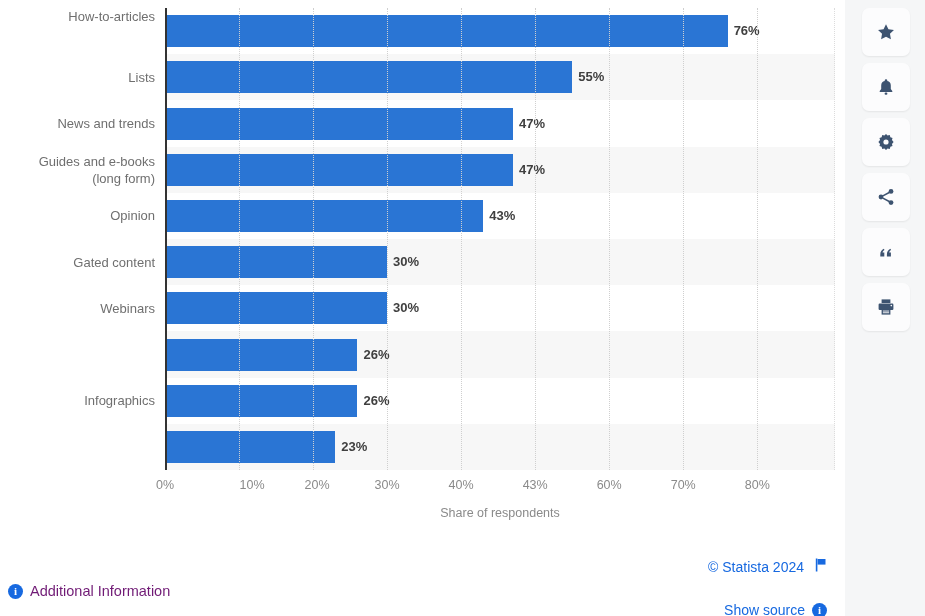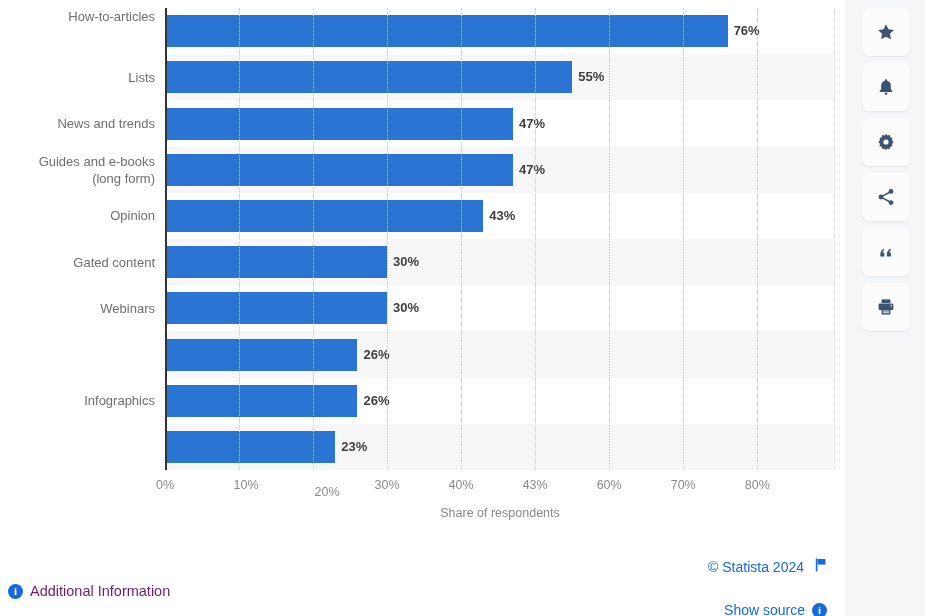--- a/index.html
+++ b/index.html
@@ -240,22 +240,22 @@
         <div class="gridline" style="left: 296.133px;"></div>
         <div class="gridline" style="left: 370.166px;"></div>
         <div class="gridline" style="left: 444.199px;"></div>
         <div class="gridline" style="left: 518.232px;"></div>
         <div class="gridline" style="left: 592.265px;"></div>
         <div class="gridline last" style="left: 669px;"></div>
       </div>
 
     <div id="xticks">
         <div class="xtick" style="left: 165px;">0%</div>
-        <div class="xtick" style="left: 246px;">10%</div>
-        <div class="xtick" style="left: 327px; margin-top: 7px;">20%</div>
+        <div class="xtick" style="left: 252px;">10%</div>
+        <div class="xtick" style="left: 317px;">20%</div>
         <div class="xtick" style="left: 387.099px;">30%</div>
         <div class="xtick" style="left: 461.133px;">40%</div>
         <div class="xtick" style="left: 535.166px;">43%</div>
         <div class="xtick" style="left: 609.199px;">60%</div>
         <div class="xtick" style="left: 683.232px;">70%</div>
         <div class="xtick" style="left: 757.265px;">80%</div>
       </div>
 
     <div class="xaxis-title">Share of respondents</div>
   </div>

